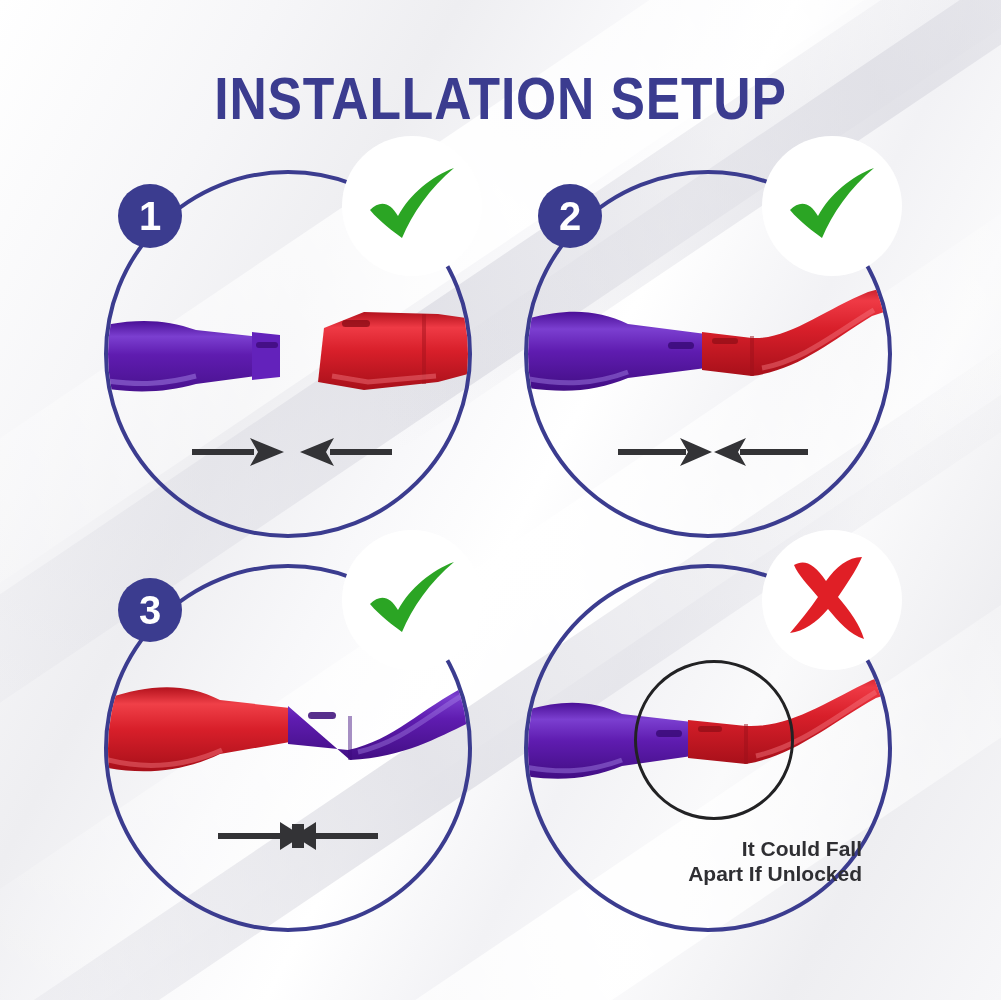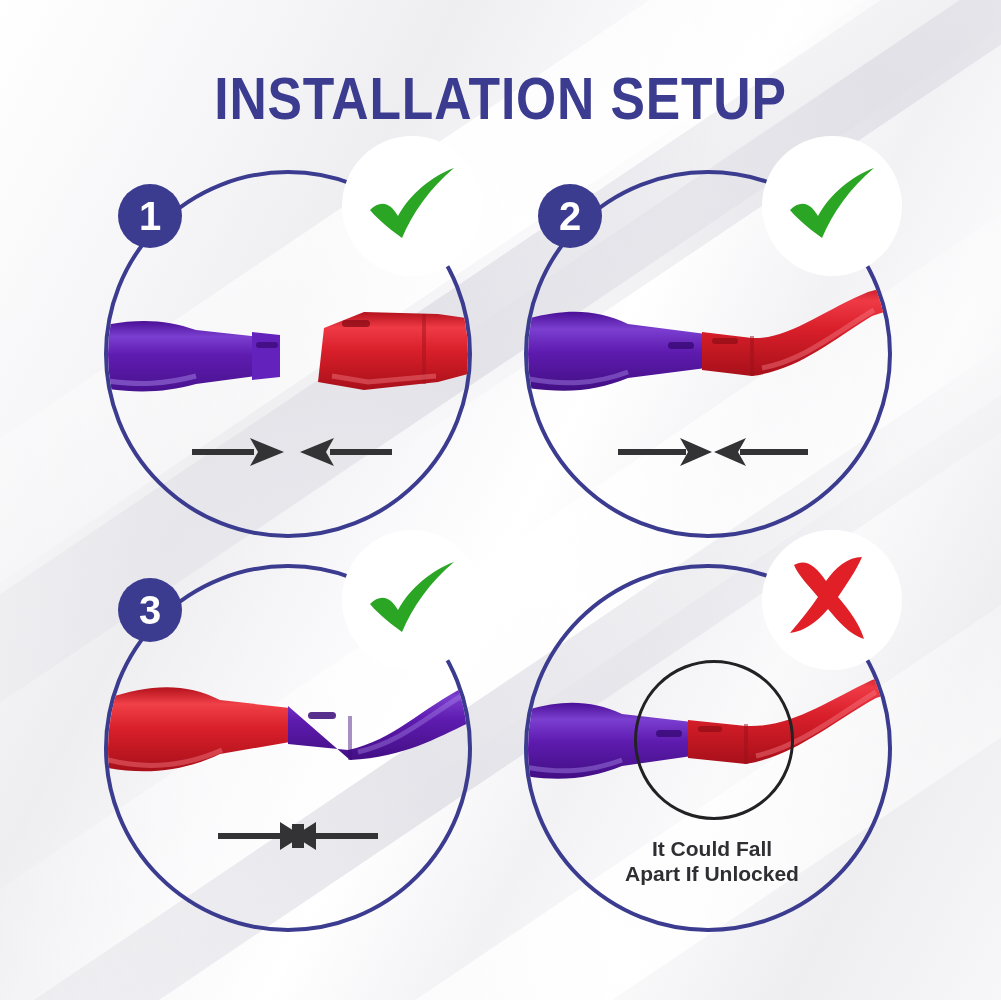--- a/index.html
+++ b/index.html
@@ -116,21 +116,21 @@
     border: 3px solid #222224;
     border-radius: 50%;
     box-sizing: border-box;
     z-index: 4;
   }
 
   
   .caption {
     position: absolute;
     z-index: 4;
-    text-align: center;
+    text-align: right;
     font-size: 21px;
     line-height: 25px;
     font-weight: 700;
     color: #2f2f33;
     white-space: pre-line;
     font-family: "Liberation Sans", sans-serif;
   }
 </style>
 </head>
 <body>

